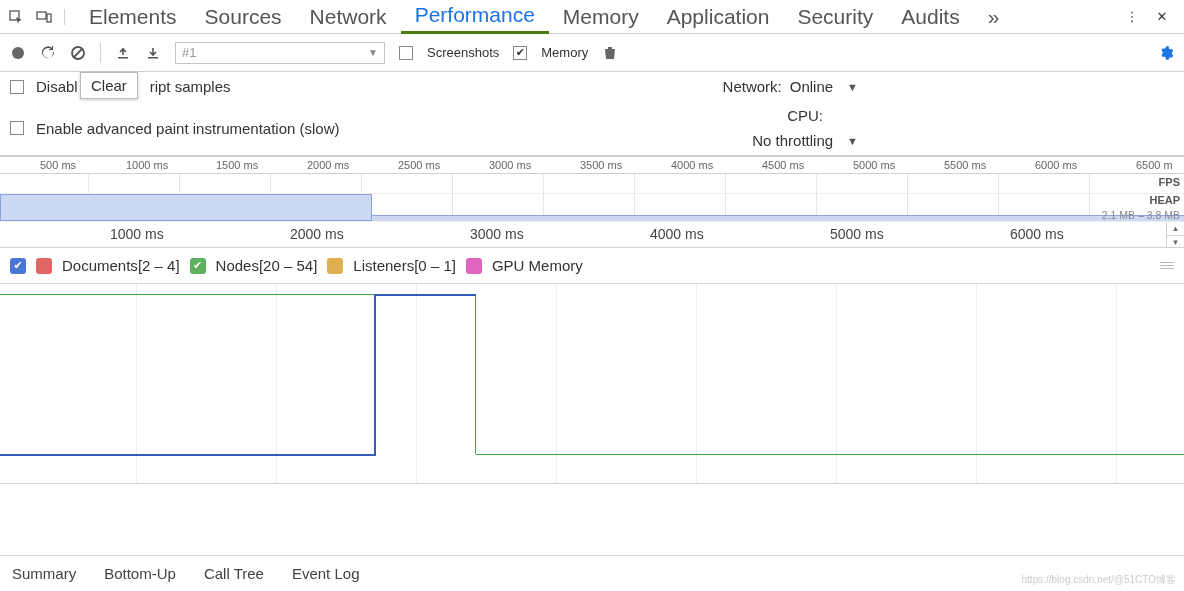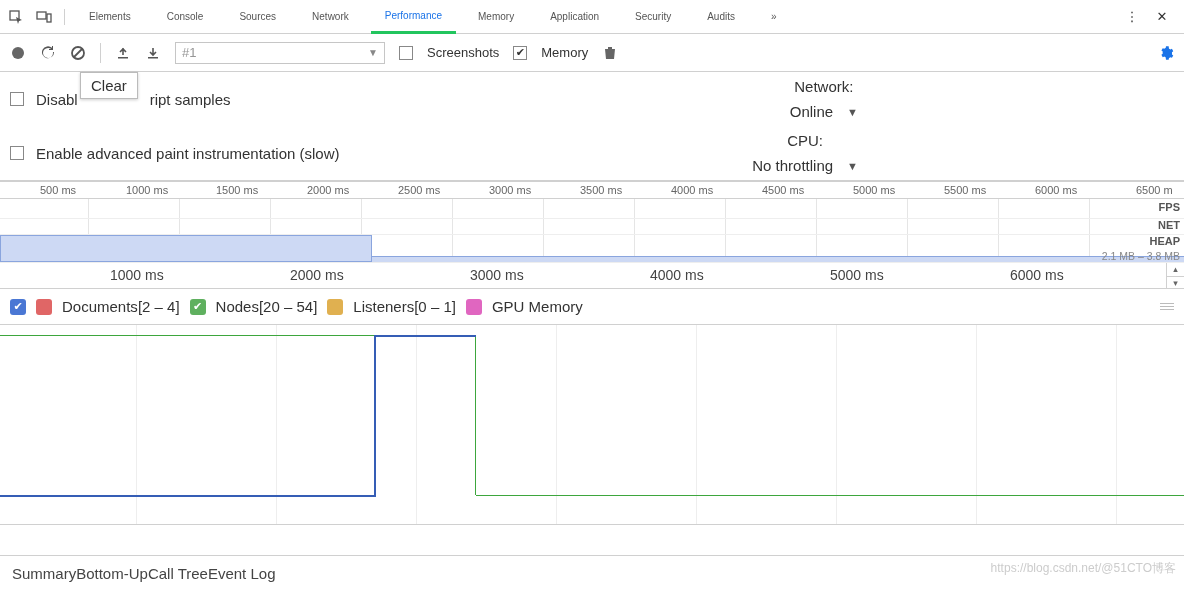--- a/index.html
+++ b/index.html
@@ -3,40 +3,40 @@
 <meta charset="utf-8">
 <style>
 * { box-sizing: border-box; margin: 0; padding: 0; }
 body { font-family: "Segoe UI", Arial, sans-serif; font-size: 13px; color: #333; background: #fff; width: 1184px; height: 591px; overflow: hidden; position: relative; }
 .ico { width: 16px; height: 16px; display: inline-flex; align-items: center; justify-content: center; }
 svg { display: block; }
 
 
 .topbar { height: 34px; border-bottom: 1px solid #d0d0d0; display: flex; align-items: center; padding: 0 8px; }
 .topbar .leadicons { display: flex; gap: 12px; padding-right: 12px; border-right: 1px solid #d0d0d0; }
-.tabs { display: flex; flex: 1; padding-left: 10px; gap: 8px; font-size: 10px; color: #555; }
+.tabs { display: flex; flex: 1; padding-left: 10px; gap: 0; font-size: 21px; color: #555; }
 .tab { padding: 0 14px; height: 34px; display:flex; align-items:center; cursor: pointer; }
-.tab.active { color: #1a73e8; border-bottom: 3px solid #22c55e; }
+.tab.active { color: #1a73e8; border-bottom: 3px solid #4d7c0f; }
 .topbar .tail { display: flex; gap: 14px; padding: 0 6px; }
 
 
 .toolbar { height: 38px; border-bottom: 1px solid #d0d0d0; display:flex; align-items:center; padding: 0 10px; gap: 14px; }
 .toolbar .sep { width:1px; height:20px; background:#d0d0d0; }
 .sel { border:1px solid #c6c6c6; height:22px; width:210px; display:flex; align-items:center; padding:0 6px; color:#969696; position:relative; }
 .sel::after { content:"▼"; position:absolute; right:6px; color:#888; font-size:10px; }
 .chk { width:14px; height:14px; border:1px solid #888; display:inline-flex; align-items:center; justify-content:center; font-size:11px; color:#333; }
 .chk.on::before { content:"✔"; }
 .gear { color:#1a73e8; }
 
 
 .optrow { padding: 6px 10px; display:flex; align-items:center; gap:12px; position:relative; font-size:15px; }
 .tooltip { position:absolute; left:80px; top:0; background:#fff; border:1px solid #bbb; padding:4px 10px; box-shadow:0 1px 3px rgba(0,0,0,.2); font-size:15px; }
 .sel2 { display:flex; align-items:center; gap:8px; color:#333; }
 .sel2 .car { font-size:11px; color:#555; margin-left:6px; }
-.opts-right { margin-left:auto; padding-right: 316px; display:flex; align-items:center; gap:8px;flex-direction:column;}
+.opts-right { margin-left:auto; padding-right: 316px; display:flex; align-items:center; gap:8px;}
 .opts-right2 { margin-left:auto; padding-right: 316px; display:flex; align-items:center; gap:8px;flex-direction:column;}
 
 
 .ruler { position:relative; border-top:1px solid #d0d0d0; border-bottom:1px solid #d0d0d0; height:18px; font-size:11px; color:#666; }
 .ruler .tick { position:absolute; top:2px; }
 .rightlabels { position:absolute; right:4px; font-size:11px; font-weight:bold; color:#555; text-align:right; }
 .ovlane { position:relative; height:20px; border-bottom:1px solid #eee; }
 .lane-net { height:16px; }
 .lane-heap { height:28px; }
 .heapfill { position:absolute; left:0; top:0; bottom:0; background:#cdd9f4; border:1px solid #8aa5de; }
@@ -61,22 +61,22 @@
 .legend .ham { margin-left:auto; color:#999; display:flex; flex-direction:column; gap:2px;}
 .legend .ham span{ width:14px;height:1px;background:#bbb;}
 
 
 .chart { position:relative; height:200px; border-bottom:1px solid #d0d0d0; }
 .chart .col { position:absolute; top:0; bottom:0; width:1px; background:#eee; }
 .greenbox { position:absolute; border:1.5px solid #3da63d; }
 .blueline { position:absolute; background:#355db5; }
 
 
-.bottom { position:absolute; bottom:0; left:0; right:0; height:36px; border-top:1px solid #d0d0d0; display:flex; align-items:center; padding:0 12px; font-size:15px; color:#444; }
-.watermark { position:absolute; right:8px; bottom:14px; font-size:12px; color:#ccc; }
+.bottom { position:absolute; bottom:0; left:0; right:0; height:36px; border-top:1px solid #d0d0d0; display:flex; align-items:center; gap:28px; padding:0 12px; font-size:15px; color:#444; }
+.watermark { position:absolute; right:8px; bottom:4px; font-size:10px; color:#ccc; }
 
 </style>
 </head>
 <body>
 
 <div class="topbar">
   <div class="leadicons">
     <span class="ico">
       <svg width="16" height="16" viewBox="0 0 16 16">
           <rect x="2" y="2" width="9" height="9" fill="none" stroke="#555" stroke-width="1.3"></rect>
@@ -85,21 +85,20 @@
     </span>
     <span class="ico">
       <svg width="16" height="16" viewBox="0 0 16 16">
           <rect x="1" y="3" width="9" height="7" fill="none" stroke="#555" stroke-width="1.3"></rect>
           <rect x="11" y="5" width="4" height="8" fill="none" stroke="#555" stroke-width="1.3"></rect>
         </svg>
     </span>
   </div>
   <div class="tabs">
     <div class="tab">Elements</div>
-    <div class="tab">Console</div>
     <div class="tab">Sources</div>
     <div class="tab">Network</div>
     <div class="tab active">Performance</div>
     <div class="tab">Memory</div>
     <div class="tab">Application</div>
     <div class="tab">Security</div>
     <div class="tab">Audits</div>
     <div class="tab">»</div>
   </div>
   <div class="tail">
@@ -207,23 +206,20 @@
     <div class="vgrid" style="left:543px"></div>
     <div class="vgrid" style="left:634px"></div>
     <div class="vgrid" style="left:725px"></div>
     <div class="vgrid" style="left:816px"></div>
     <div class="vgrid" style="left:907px"></div>
     <div class="vgrid" style="left:998px"></div>
     <div class="vgrid" style="left:1089px"></div>
   <div class="ovlane">
       <span class="rightlabels" style="top:2px">FPS</span>
     </div>
-  <div class="ovlane lane-net">
-      <span class="rightlabels" style="top:0">NET</span>
-    </div>
   <div class="ovlane lane-heap">
     <span class="rightlabels" style="top:0">HEAP</span>
     <div class="heapfill" style="width:372px;"></div>
     <div style="position:absolute;left:372px;right:0;bottom:0;height:6px;background:#cdd9f4;border-top:1px solid #8aa5de"></div>
     <span class="heap-detail">2.1 MB – 3.8 MB</span>
   </div>
 </div>
 
 <div class="ruler2">
   <span class="t2" style="left:110px">1000 ms</span>

